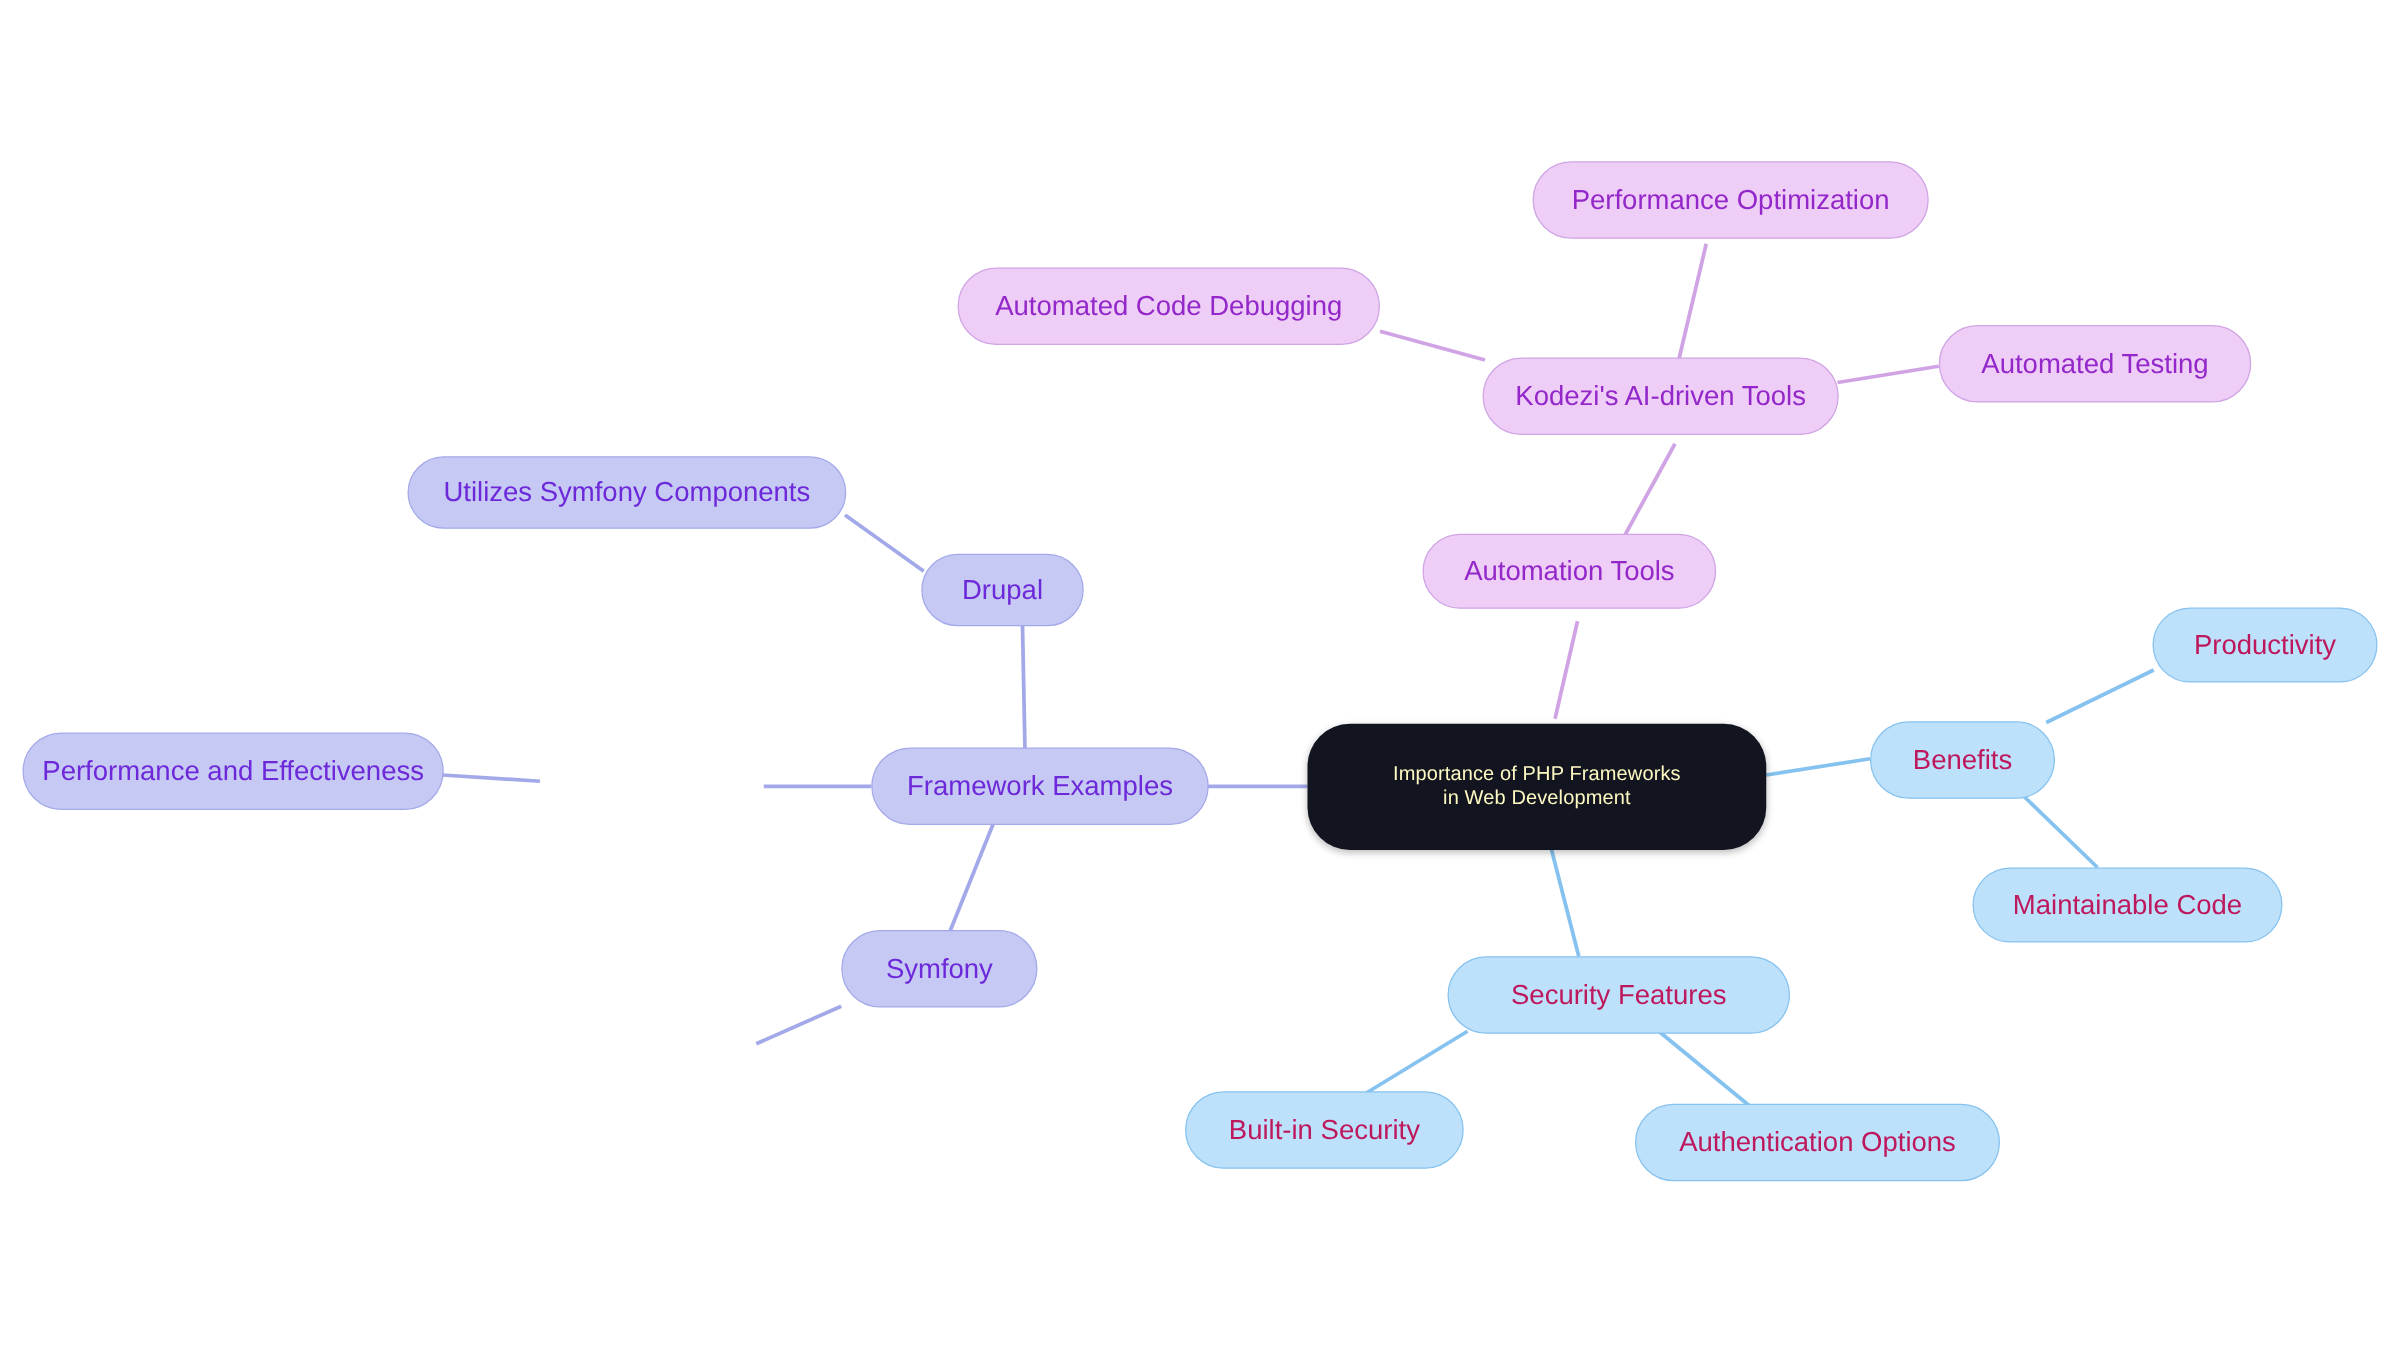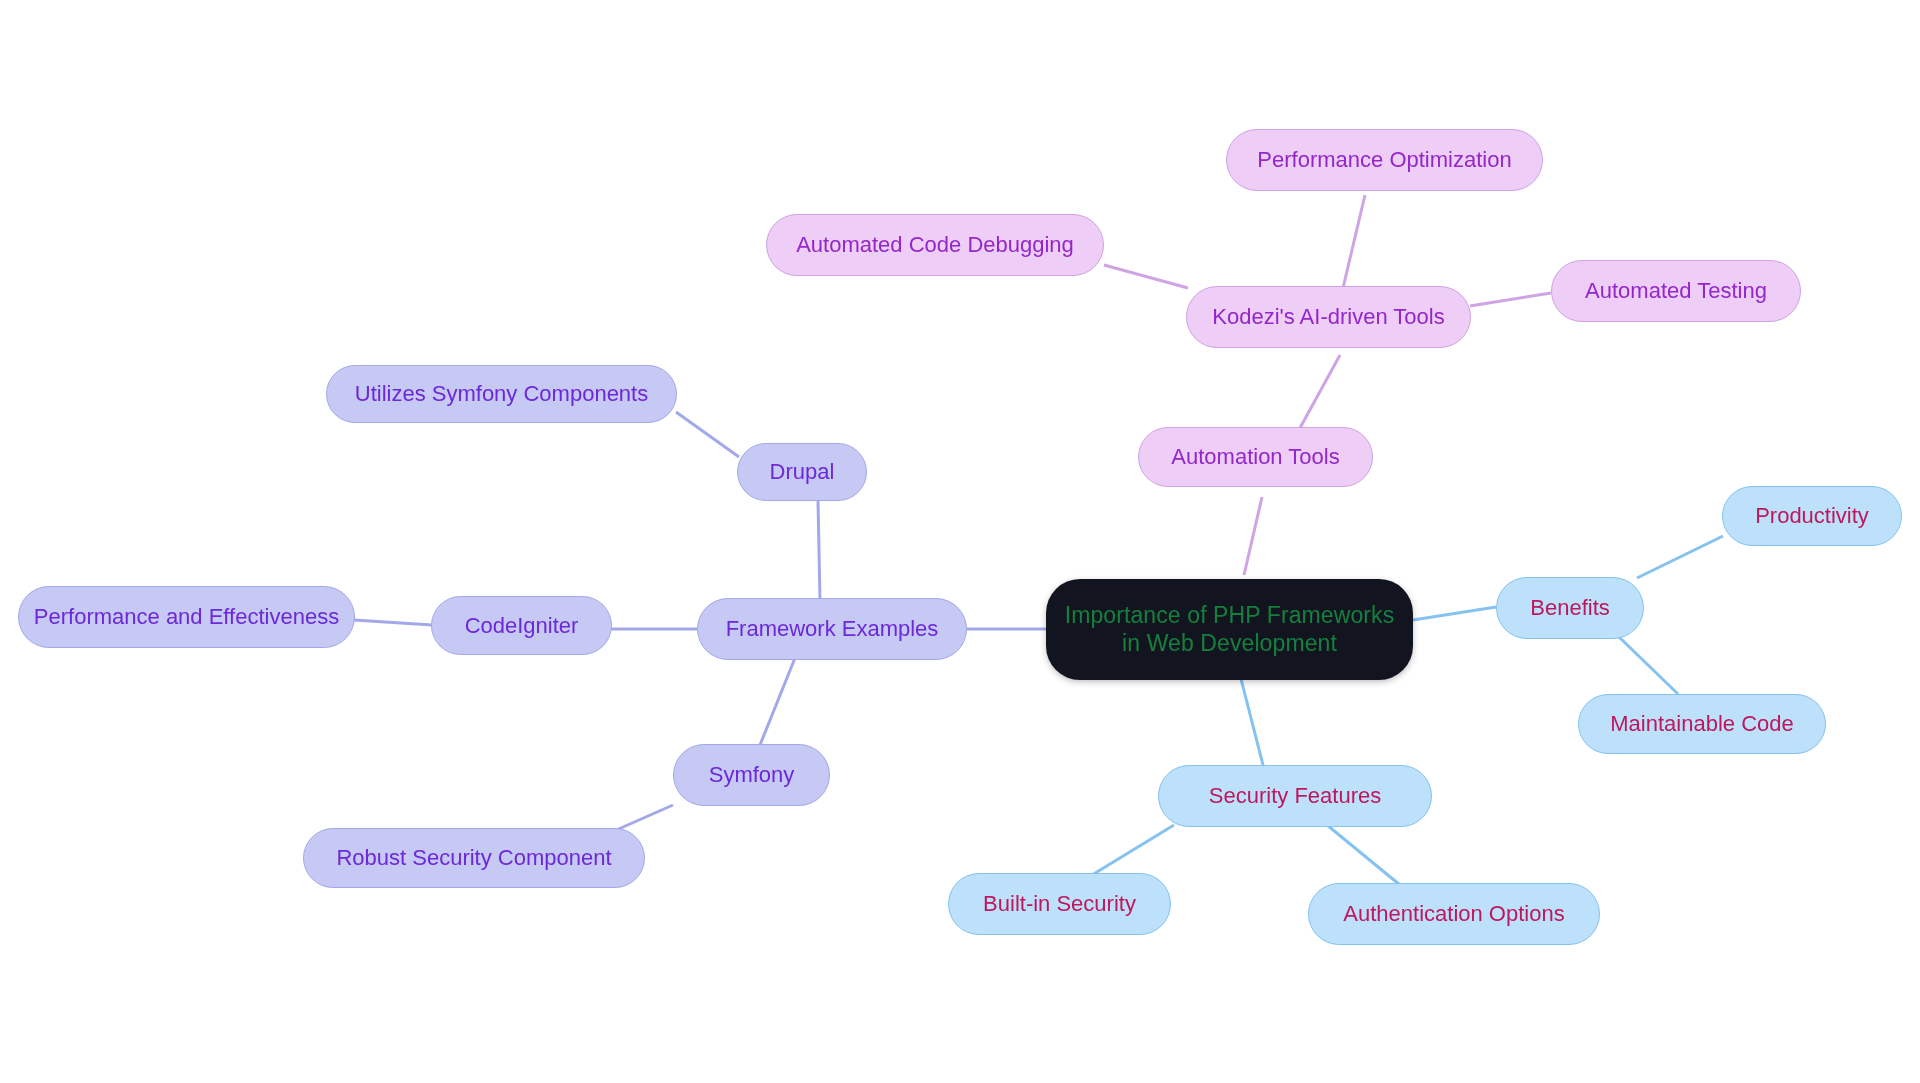--- a/index.html
+++ b/index.html
@@ -34,23 +34,23 @@
     border-radius: 999px;
     border-style: solid;
     border-width: 1.5px;
     line-height: 1.18;
     white-space: pre-line;
     user-select: none;
   }
   .node.central {
     border-radius: 34px;
     border-width: 0;
-    color: #15803d;
+    color: #fef9c3;
     background: #12151f;
-    font-size: 23px;
+    font-size: 16px;
     letter-spacing: 0.1px;
     box-shadow: 0 2px 6px rgba(0,0,0,0.25);
   }
   .node.violet {
     background: #c5c9f4;
     border-color: #a3a9e8;
     color: #6d28d9;
     font-size: 22px;
   }
   .node.pink {
@@ -112,27 +112,25 @@
 
   <div class="node central" style="left:1046px; top:579px; width:367px; height:101px;">Importance of PHP Frameworks
 in Web Development</div>
 
   <div class="node violet" style="left:697px; top:598px; width:270px; height:62px;">Framework Examples</div>
 
   <div class="node violet" style="left:737px; top:443px; width:130px; height:58px;">Drupal</div>
 
   <div class="node violet" style="left:326px; top:365px; width:351px; height:58px;">Utilizes Symfony Components</div>
 
-  <div class="node violet" style="left:431px; top:596px; width:181px; height:59px;">CodeIgniter</div>
 
   <div class="node violet" style="left:18px; top:586px; width:337px; height:62px;">Performance and Effectiveness</div>
 
   <div class="node violet" style="left:673px; top:744px; width:157px; height:62px;">Symfony</div>
 
-  <div class="node violet" style="left:303px; top:828px; width:342px; height:60px;">Robust Security Component</div>
 
   <div class="node pink" style="left:1138px; top:427px; width:235px; height:60px;">Automation Tools</div>
 
   <div class="node pink" style="left:1186px; top:286px; width:285px; height:62px;">Kodezi's AI-driven Tools</div>
 
   <div class="node pink" style="left:766px; top:214px; width:338px; height:62px;">Automated Code Debugging</div>
 
   <div class="node pink" style="left:1226px; top:129px; width:317px; height:62px;">Performance Optimization</div>
 
   <div class="node pink" style="left:1551px; top:260px; width:250px; height:62px;">Automated Testing</div>

